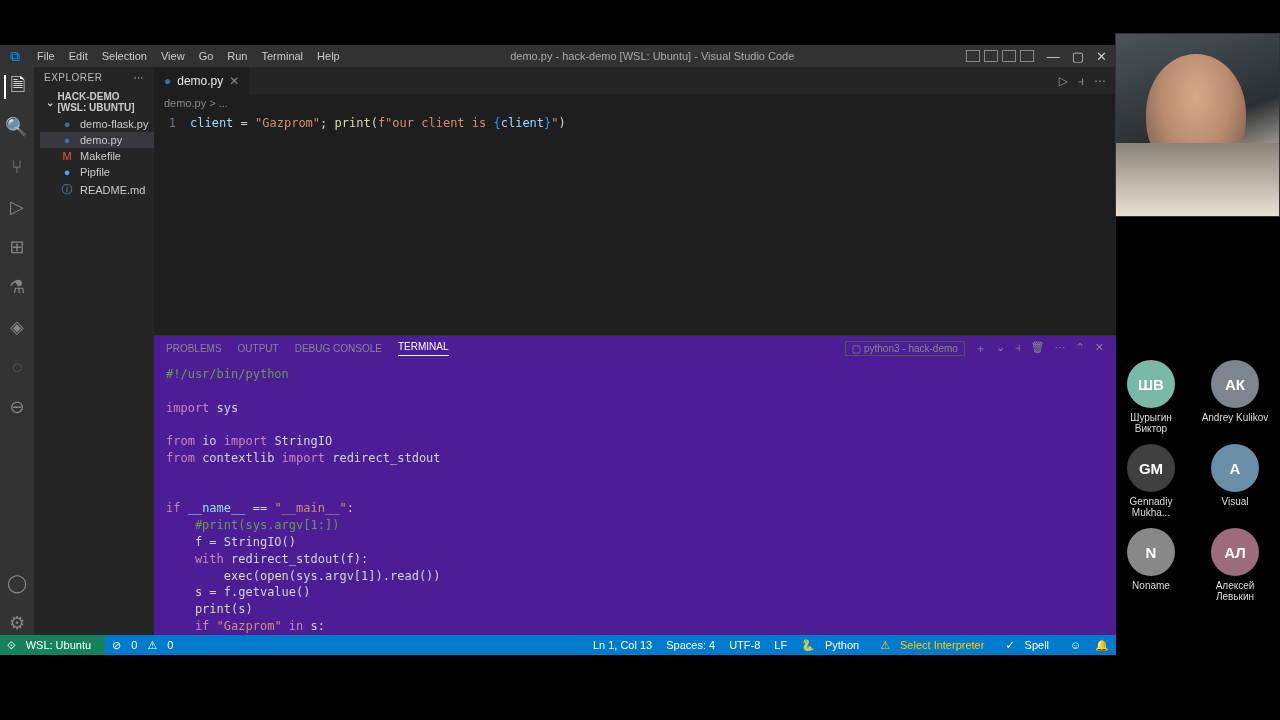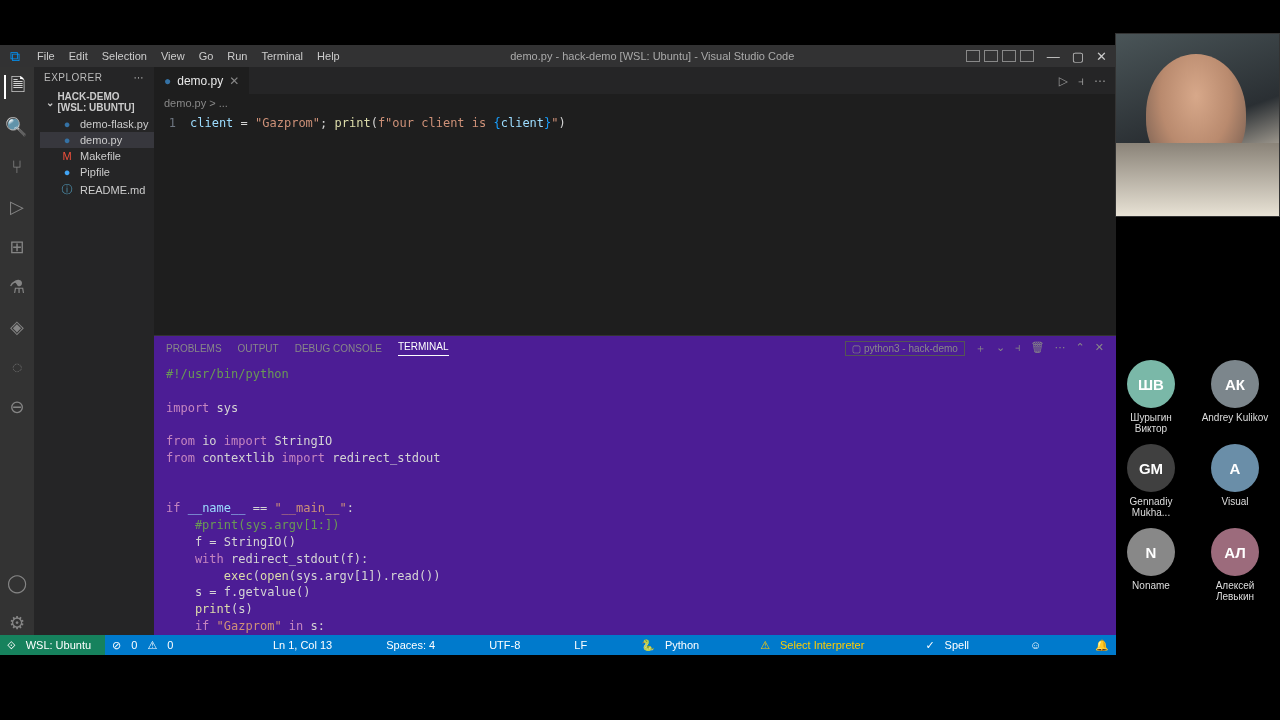--- a/index.html
+++ b/index.html
@@ -126,21 +126,21 @@
 .t-mag{color:#c586c0;}
 .t-yel{color:#dcdcaa;} .t-com{color:#6a9955;} .t-str{color:#ce9178;}
 .t-var{color:#9cdcfe;}
 
 
 .statusbar {
   height:20px; background:#007acc; color:#fff;
   display:flex; align-items:center; font-size:11px;
 }
 .statusbar span { padding:0 7px; display:flex; align-items:center; gap:3px;}
-.statusbar .sbr { margin-left:auto; display:flex;gap:40px;}
+.statusbar .sbr { margin-left:auto; display:flex;}
 .remote { background:#16825d; height:100%; display:flex;align-items:center;padding:0 8px;}
 .warn { color:#ffcc00;}
 
 
 .participants {
   position:absolute;
   right:8px; top:360px;
   width:158px;
   display:flex; flex-wrap:wrap; gap:10px 10px;
   justify-content:flex-start;

